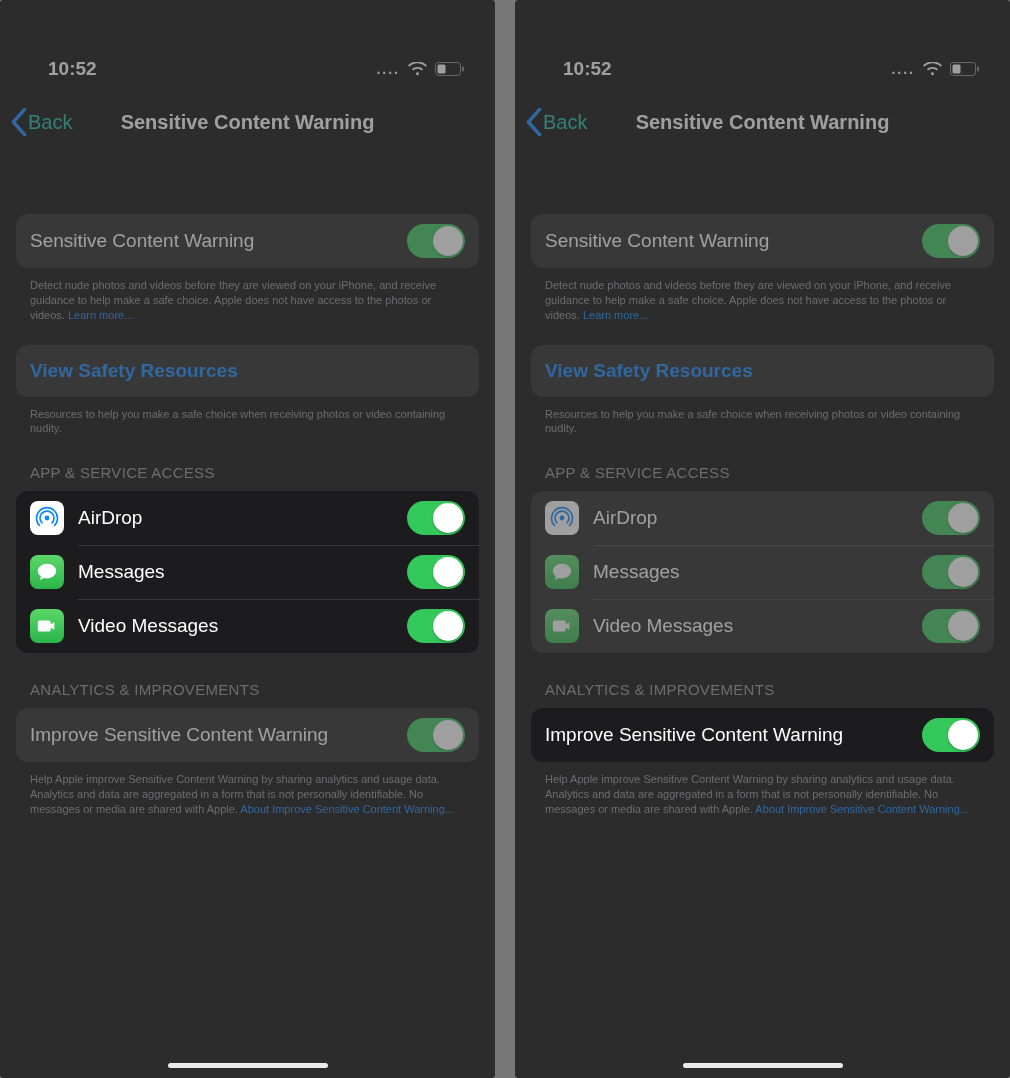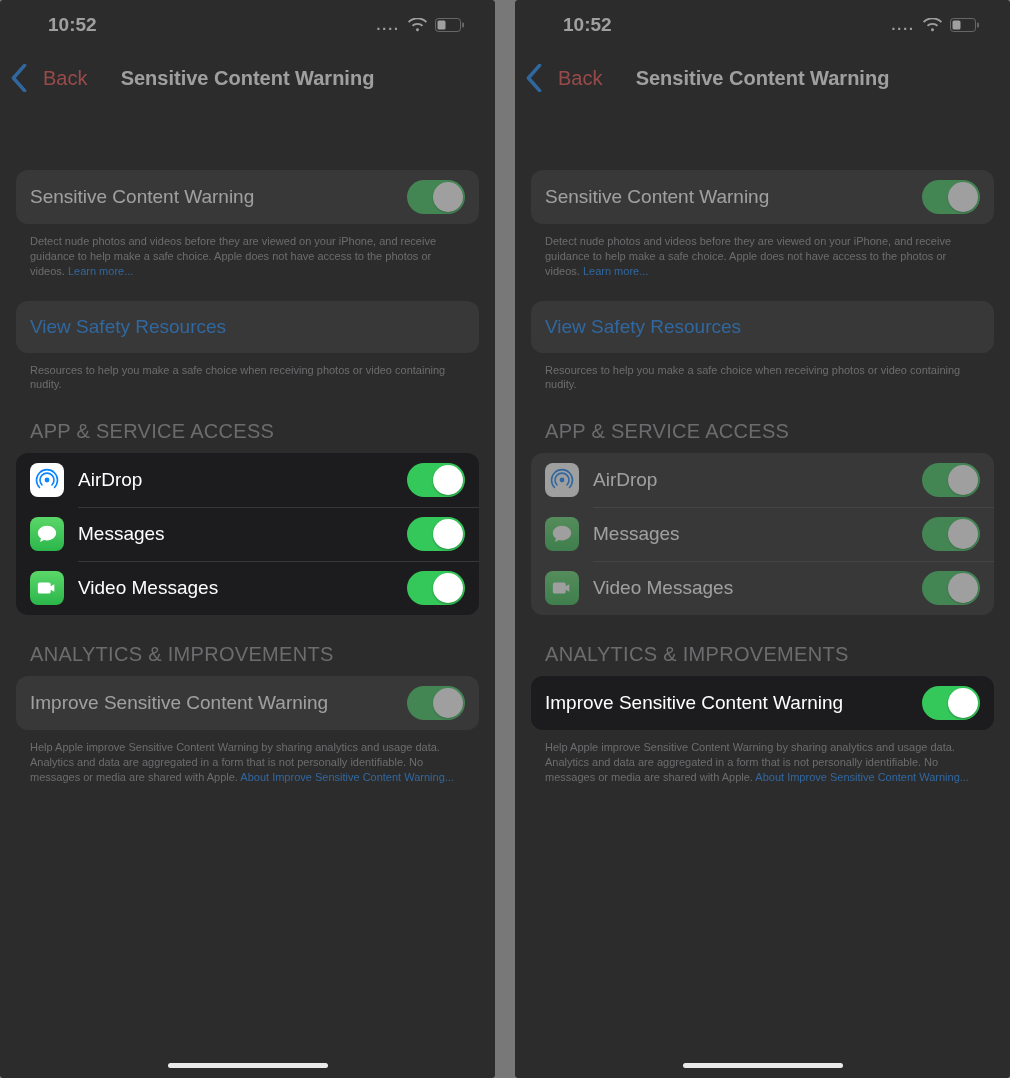--- a/index.html
+++ b/index.html
@@ -30,37 +30,38 @@
   .status-bar {
     height: 50px;
     display: flex;
     align-items: center;
     justify-content: space-between;
     padding: 0 30px 0 48px;
     color: #fff;
     font-size: 19px;
     font-weight: 600;
     position: relative;
+    margin-top: 44px;
   }
   .status-right { display:flex; align-items:center; gap:8px; }
   .dots { letter-spacing:2px; font-size:14px; }
   .wifi-icon, .battery-icon { display:inline-flex; }
   .nav-bar {
     height: 56px;
     display: flex;
     align-items: center;
     padding: 0 10px;
     position: relative;
   }
   .back-btn {
     display: flex;
     align-items: center;
-    color: #ef4444;
+    color: #14b8a6;
     font-size: 20px;
-    gap: 15px;
+    gap: 0;
   }
   .chevron-left { width:18px; height:28px; }
   .nav-title {
     position: absolute;
     left: 50%;
     transform: translateX(-50%);
     color: #fff;
     font-size: 20px;
     font-weight: 600;
     white-space: nowrap;
@@ -82,21 +83,21 @@
     position: relative;
   }
   .cell + .cell::before {
     content:"";
     position:absolute;
     left: 62px; right:0; top:0;
     height:1px;
     background: rgba(255,255,255,0.12);
   }
   .cell-label { flex:1; }
-  .link-cell { color:#0a84ff; }
+  .link-cell { color:#0a84ff;font-weight:bold; }
   .toggle {
     width: 58px; height: 34px;
     border-radius: 17px;
     background: #34c759;
     position: relative;
     flex-shrink:0;
   }
   .toggle .knob {
     position:absolute;
     width:30px; height:30px;
@@ -107,21 +108,21 @@
   }
   .footer-text {
     color: #8e8e93;
     font-size: 11px;
     line-height: 1.35;
     padding: 10px 14px 0 14px;
   }
   .footer-text .link { color:#0a84ff; }
   .section-header {
     color:#8e8e93;
-    font-size:20px;
+    font-size:15px;
     letter-spacing: 0.3px;
     padding: 28px 14px 10px 14px;
     text-transform: uppercase;
   }
   .app-icon {
     width: 34px; height:34px;
     border-radius: 8px;
     display:flex;
     align-items:center;
     justify-content:center;

